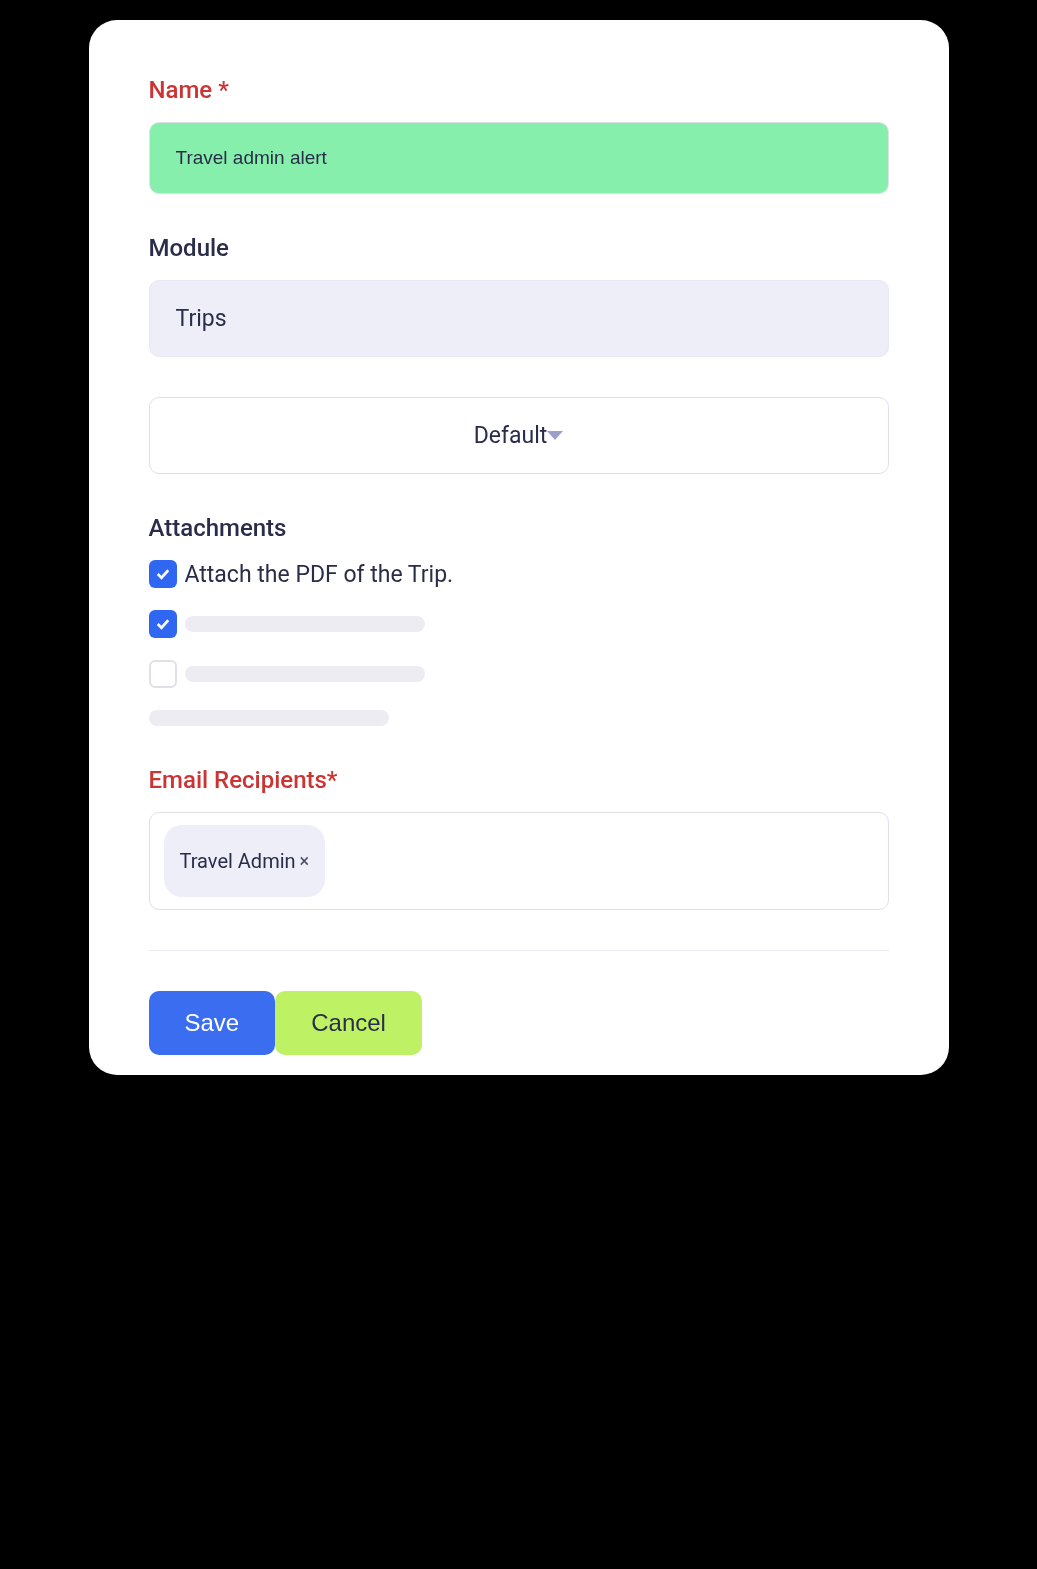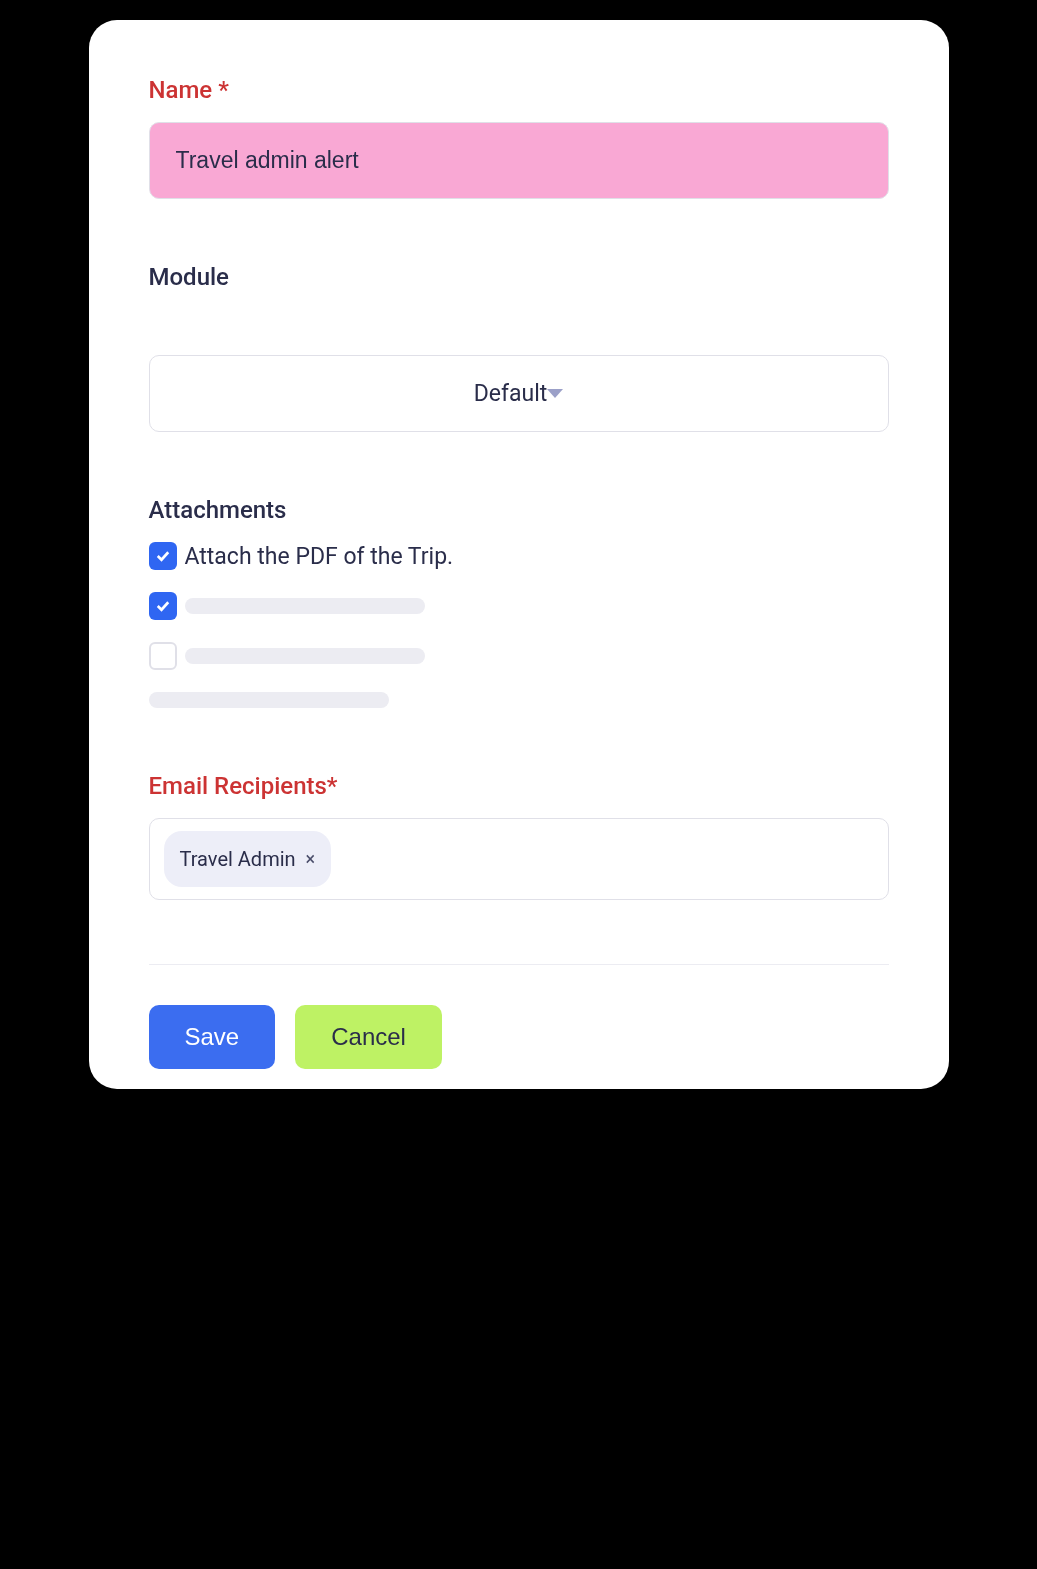--- a/index.html
+++ b/index.html
@@ -48,42 +48,42 @@
     .close-btn svg {
       width: 22px;
       height: 22px;
       stroke: #4a4d6a;
       stroke-width: 2.5;
     }
     .modal-body {
       padding: 56px 60px 20px 60px;
     }
     .form-group {
-      margin-bottom: 64px;
+      margin-bottom: 40px;
     }
     .label {
       font-size: 24px;
       font-weight: 500;
       margin-bottom: 18px;
       display: block;
     }
     .label-required {
       color: #cc3333;
     }
     .label-normal {
       color: #2a2d4a;
     }
     .input-text {
       width: 100%;
       border: 1px solid #e0e0e8;
       border-radius: 10px;
       padding: 24px 26px;
-      font-size: 23px;
-      color: #2a2d4a;
-      background: #f9a8d4;
+      font-size: 19px;
+      color: #2a2d4a;
+      background: #86efac;
     }
     .input-readonly {
       width: 100%;
       border: 1px solid #e6e8f4;
       border-radius: 10px;
       padding: 24px 26px;
       font-size: 23px;
       color: #2a2d4a;
       background: #edeef8;
     }
@@ -159,40 +159,39 @@
       border-radius: 10px;
       padding: 12px 14px;
       display: flex;
       align-items: center;
       gap: 8px;
       min-height: 68px;
     }
     .chip {
       background: #edeef8;
       border-radius: 18px;
-      padding: 16px 16px;
+      padding: 24px 16px;
       font-size: 20px;
       color: #2a2d4a;
       display: flex;
       align-items: center;
-      gap: 10px;
+      gap: 4px;
     }
     .chip-remove {
       cursor: pointer;
       font-size: 18px;
       color: #4a4d6a;
       line-height: 1;
     }
     .divider {
       border-top: 1px solid #ececf2;
       margin: 20px 0 40px 0;
     }
     .button-row {
       display: flex;
-      gap: 20px;
     }
     .btn {
       padding: 18px 36px;
       border-radius: 10px;
       font-size: 24px;
       font-weight: 500;
       cursor: pointer;
       border: none;
     }
     .btn-primary {
@@ -211,20 +210,21 @@
 
   <div class="modal-body">
 
     <div class="form-group">
       <label class="label label-required">Name *</label>
       <input type="text" class="input-text" value="Travel admin alert" style="">
     </div>
 
     <div class="form-group">
       <label class="label label-normal">Module</label>
+      <div class="input-readonly">Trips</div>
     </div>
 
     <div class="form-group">
       <div class="select-wrap">
         <span>Default</span>
         <span class="caret-down"></span>
       </div>
     </div>
 
     <div class="form-group attachments-section">

